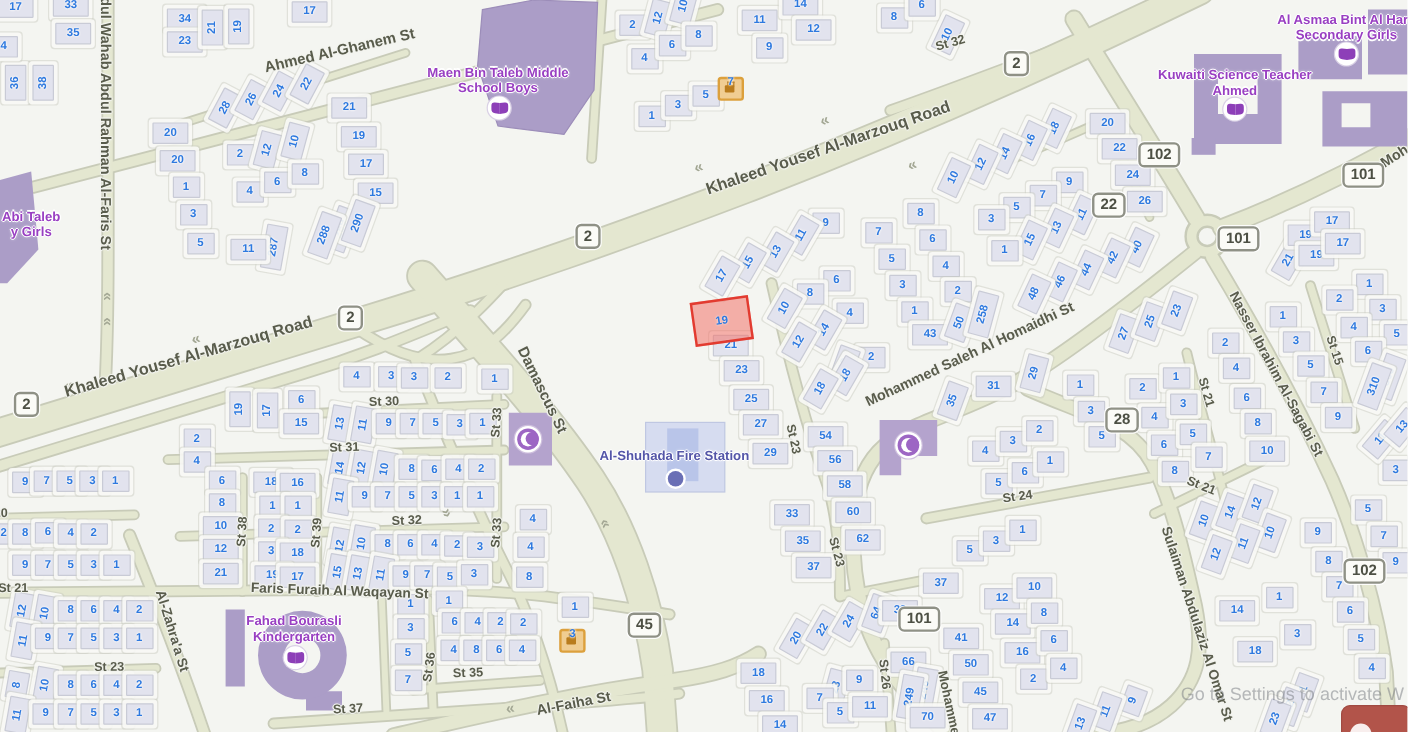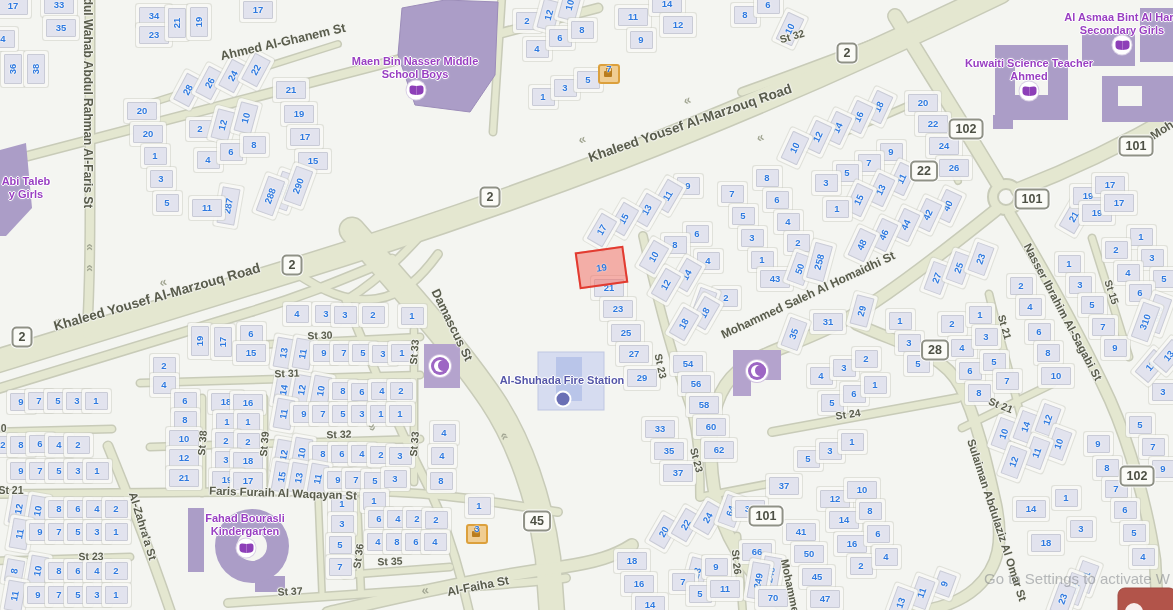--- a/index.html
+++ b/index.html
@@ -1272,21 +1272,21 @@
       <div class="shield" style="left: 924px; top: 171px;">22</div>
       <div class="shield" style="left: 935px; top: 350px;">28</div>
       <div class="shield" style="left: 1032px; top: 199px;">101</div>
       <div class="shield" style="left: 766px; top: 516px;">101</div>
       <div class="shield" style="left: 1136px; top: 146px;">101</div>
       <div class="shield" style="left: 966px; top: 129px;">102</div>
       <div class="shield" style="left: 1137px; top: 476px;">102</div>
     </div>
   <div id="layer-pois">
       <div class="poi-label poi-school" style="left: 415px; top: 68px;">
-        <div>Maen Bin Nasser Middle</div>
+        <div>Maen Bin Taleb Middle</div>
         <div>School Boys</div>
       </div>
       <div class="book" style="left: 416px; top: 90px;"></div>
       <div class="poi-label poi-school" style="left: 245px; top: 525px;">
         <div>Fahad Bourasli</div>
         <div>Kindergarten</div>
       </div>
       <div class="book" style="left: 246px; top: 548px;"></div>
       <div class="poi-label poi-school" style="left: 1029px; top: 70px;">
         <div>Kuwaiti Science Teacher</div>

